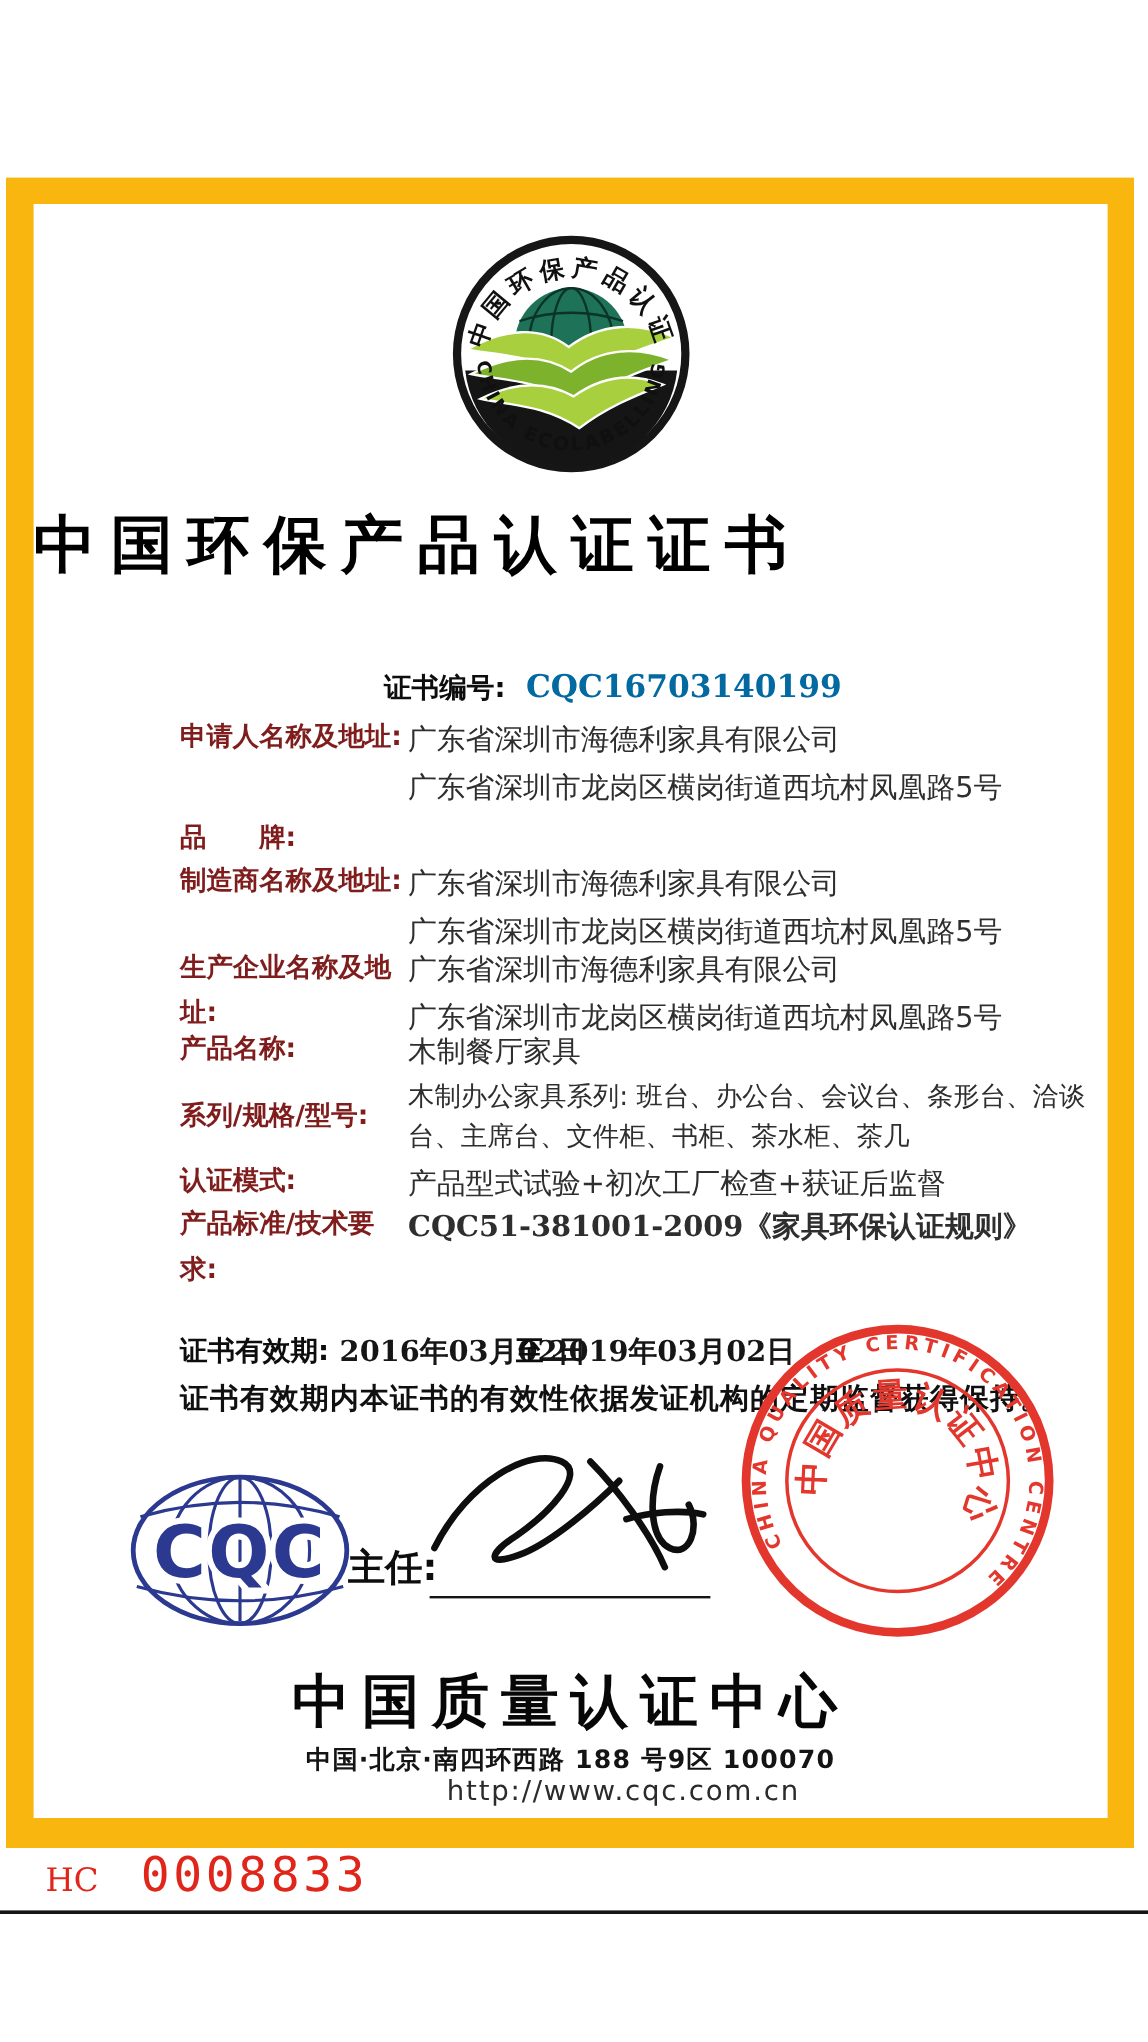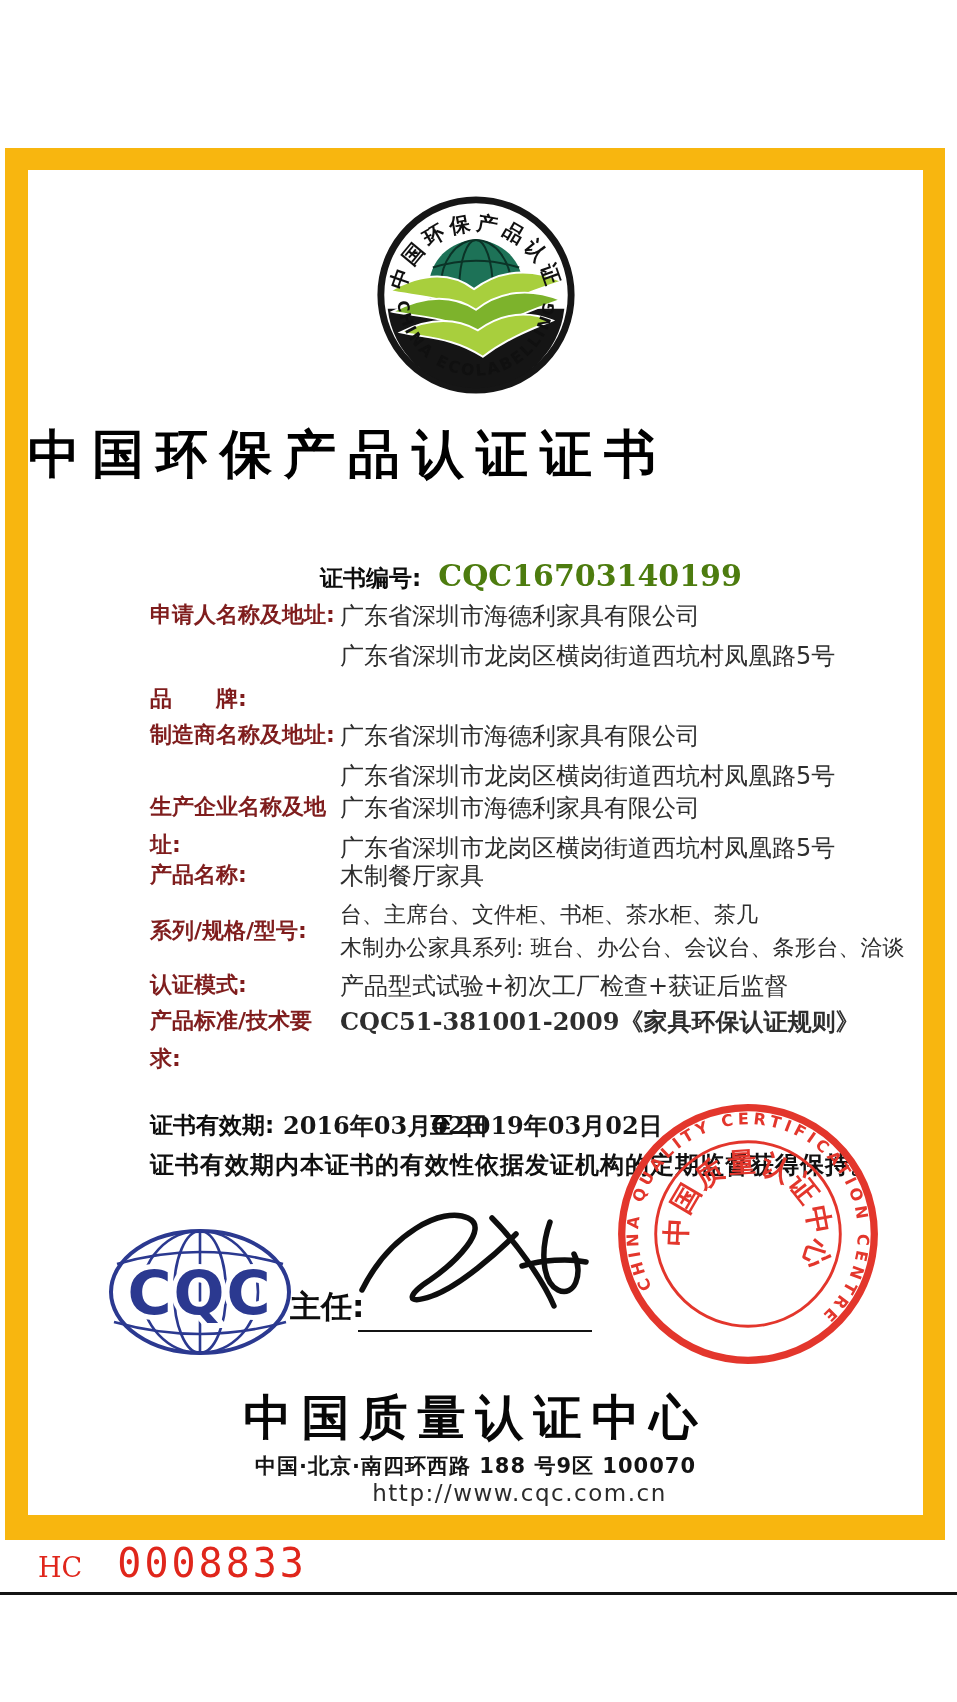--- a/index.html
+++ b/index.html
@@ -13,21 +13,21 @@
   .eco-logo{position:absolute;left:50%;top:22px;transform:translateX(-50%);width:206px;height:206px;}
   .lg-arc-cn{font-size:21px;font-weight:bold;letter-spacing:5px;fill:#101010;}
   .lg-arc-en{font-size:16px;font-weight:bold;letter-spacing:2.5px;fill:#101010;}
 
   .title{position:absolute;top:250px;left:0;width:100%;margin:0;
          font-size:52px;font-weight:900;letter-spacing:12px;color:#000;}
 
   .certno{position:absolute;top:388px;left:292px;white-space:nowrap;}
   .certno .flabel{font-size:23px;font-weight:bold;color:#0d0d0d;}
   .certno-val{font-family:"DejaVu Serif","Liberation Serif",serif;font-weight:bold;
-              font-size:30px;margin-left:12px;color:#4d7c0f;}
+              font-size:26px;margin-left:12px;color:#0369a1;}
 
   .row{position:absolute;left:122px;right:16px;display:flex;align-items:flex-start;}
   .row .flabel{flex:none;width:190px;font-size:22px;font-weight:bold;line-height:38px;color:#7f1d1d;}
   .row .vals{font-size:24px;line-height:40px;color:#2e2e2e;}
   .vline{display:block;min-height:34px;white-space:nowrap;}
   .r0{top:426px}.r1{top:510px}.r2{top:546px}.r3{top:618px}.r4{top:686px}
   .r5{top:728px;align-items:center}.r6{top:796px}.r7{top:832px}
   .r5 .vals{font-size:22px;line-height:33px;}
   .r5 .vline{min-height:33px;}
   .r7 .vals{font-family:"DejaVu Serif","Liberation Serif",serif;font-weight:bold;font-size:24px;}
@@ -143,22 +143,22 @@
       <div class="row r4">
         <span class="flabel">产品名称:</span>
         <span class="vals">
           <span class="vline">木制餐厅家具</span>
         </span>
       </div>
 
       <div class="row r5">
         <span class="flabel">系列/规格/型号:</span>
         <span class="vals">
+          <span class="vline">木制办公家具系列: 班台、办公台、会议台、条形台、洽谈</span>
           <span class="vline">台、主席台、文件柜、书柜、茶水柜、茶几</span>
-          <span class="vline">木制办公家具系列: 班台、办公台、会议台、条形台、洽谈</span>
         </span>
       </div>
 
       <div class="row r6">
         <span class="flabel">认证模式:</span>
         <span class="vals">
           <span class="vline">产品型式试验+初次工厂检查+获证后监督</span>
         </span>
       </div>
 

